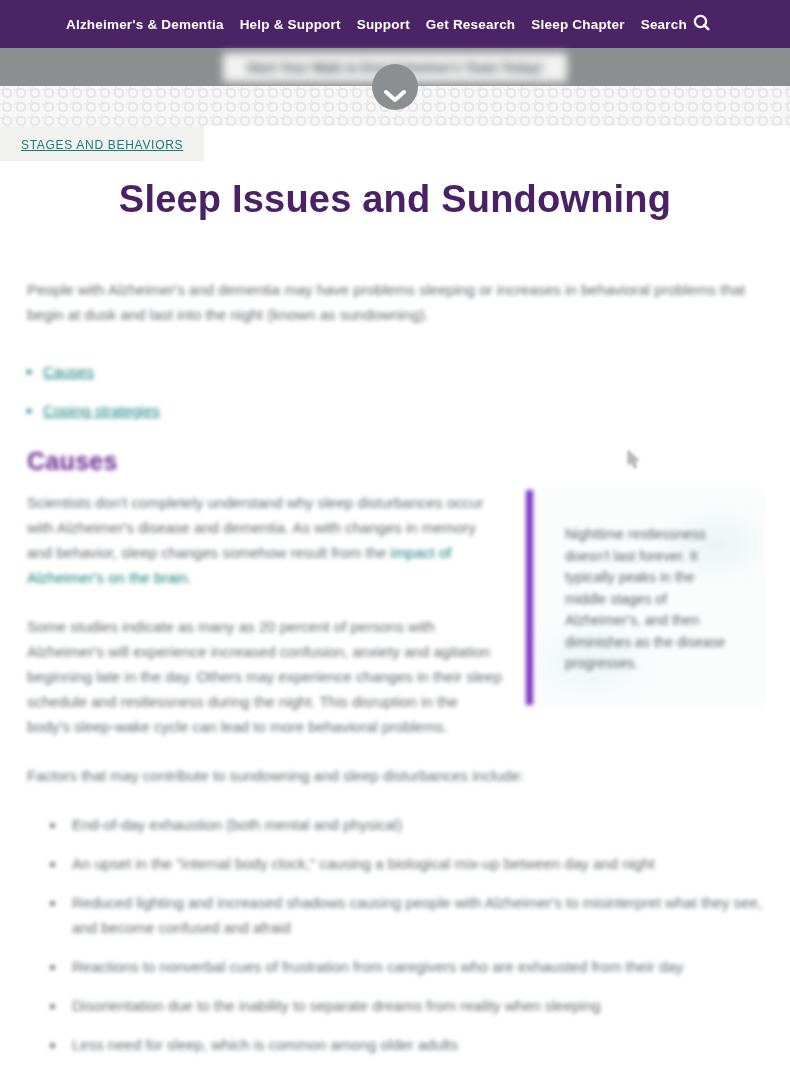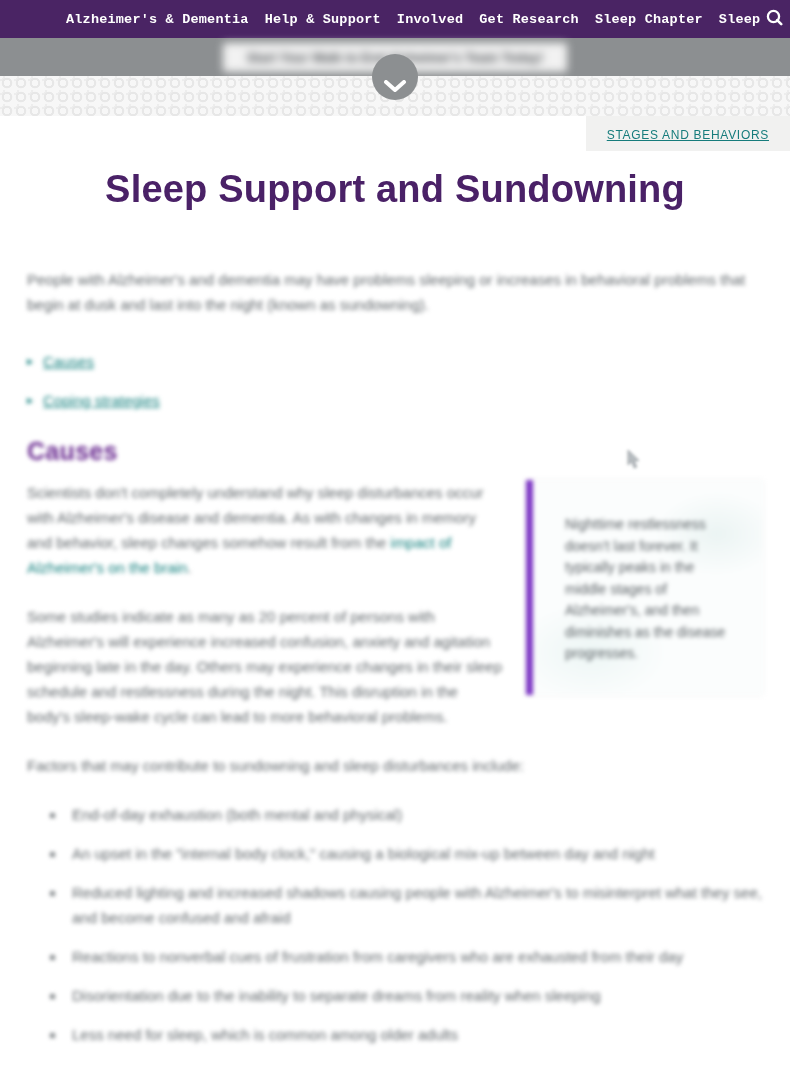--- a/index.html
+++ b/index.html
@@ -3,23 +3,22 @@
 <meta charset="utf-8">
 <style>
   * { margin:0; padding:0; box-sizing:border-box; }
   html,body { background:#ffffff; }
   body {
     width:790px; height:1075px; overflow:hidden; position:relative;
     font-family:"Liberation Sans", sans-serif;
   }
   
   .topnav {
-    height:38px; background:#4a2464; display:flex; align-items:center;
+    height:48px; background:#4a2464; display:flex; align-items:center;
     padding-left:66px;
-    font-family:Liberation Mono, monospace;
   }
   .topnav a {
     color:#ffffff; font-weight:bold; font-size:13.5px; text-decoration:none;
     margin-right:16px; letter-spacing:0.2px; white-space:nowrap;
     display:inline-flex; align-items:center;
   }
   .topnav a .mag { margin-left:6px; display:inline-block; }
   
   .banner {
     position:relative; height:38px; background:#8c8f91;
@@ -39,21 +38,21 @@
   .chev-circle svg { margin-bottom:7px; }
   
   .pattern-strip {
     height:40px; background-color:#f7f7f7;
     background-image:
       radial-gradient(circle at 7px 7px, transparent 3px, #e7e7e7 3.5px, #e7e7e7 5px, transparent 5.6px),
       radial-gradient(circle at 0px 0px, transparent 3px, #ededed 3.5px, #ededed 5px, transparent 5.6px);
     background-size:14px 14px;
   }
   
-  .breadcrumb-wrap { text-align:right; background:#ffffff; }
+  .breadcrumb-wrap { text-align:left; background:#ffffff; }
   .breadcrumb-box {
     display:inline-block; background:#f1f1f0; padding:9px 21px 8px;
   }
   .breadcrumb-box a {
     color:#167c7c; font-size:12px; letter-spacing:0.7px;
     text-decoration:underline; text-transform:uppercase;
   }
   
   h1 {
     text-align:center; color:#4a2167; font-size:38px; font-weight:bold;
@@ -95,25 +94,25 @@
     position:absolute; left:627px; top:450px; z-index:5;
     filter:blur(1.4px); opacity:0.85;
   }
 </style>
 </head>
 <body>
 
 <header class="topnav">
   <a href="#">Alzheimer's &amp; Dementia</a>
   <a href="#">Help &amp; Support</a>
-  <a href="#">Involved</a>
+  <a href="#">Support</a>
   <a href="#">Get Research</a>
   <a href="#">Sleep Chapter</a>
   <a href="#">
-    <span>Sleep</span>
+    <span>Search</span>
     <span class="mag">
       <svg width="17" height="17" viewBox="0 0 17 17">
         <circle cx="7.5" cy="7.5" r="5.6" fill="none" stroke="#ffffff" stroke-width="2.3"></circle>
         <line x1="11.2" y1="11.2" x2="15.2" y2="15.2" stroke="#ffffff" stroke-width="2.6" stroke-linecap="round"></line>
       </svg>
     </span>
   </a>
 </header>
 
 <div class="banner">
@@ -126,21 +125,21 @@
 </div>
 
 <div class="pattern-strip"></div>
 
 <div class="breadcrumb-wrap">
   <div class="breadcrumb-box">
     <a href="#">STAGES AND BEHAVIORS</a>
   </div>
 </div>
 
-<h1>Sleep Support and Sundowning</h1>
+<h1>Sleep Issues and Sundowning</h1>
 
 <main class="content">
 
   <p>People with Alzheimer's and dementia may have problems sleeping or increases in behavioral problems that begin at dusk and last into the night (known as sundowning).</p>
 
   <div class="jump-links">
     <div class="jump-link">
       <span class="tri">▸</span>
       <a href="#">Causes</a>
     </div>

